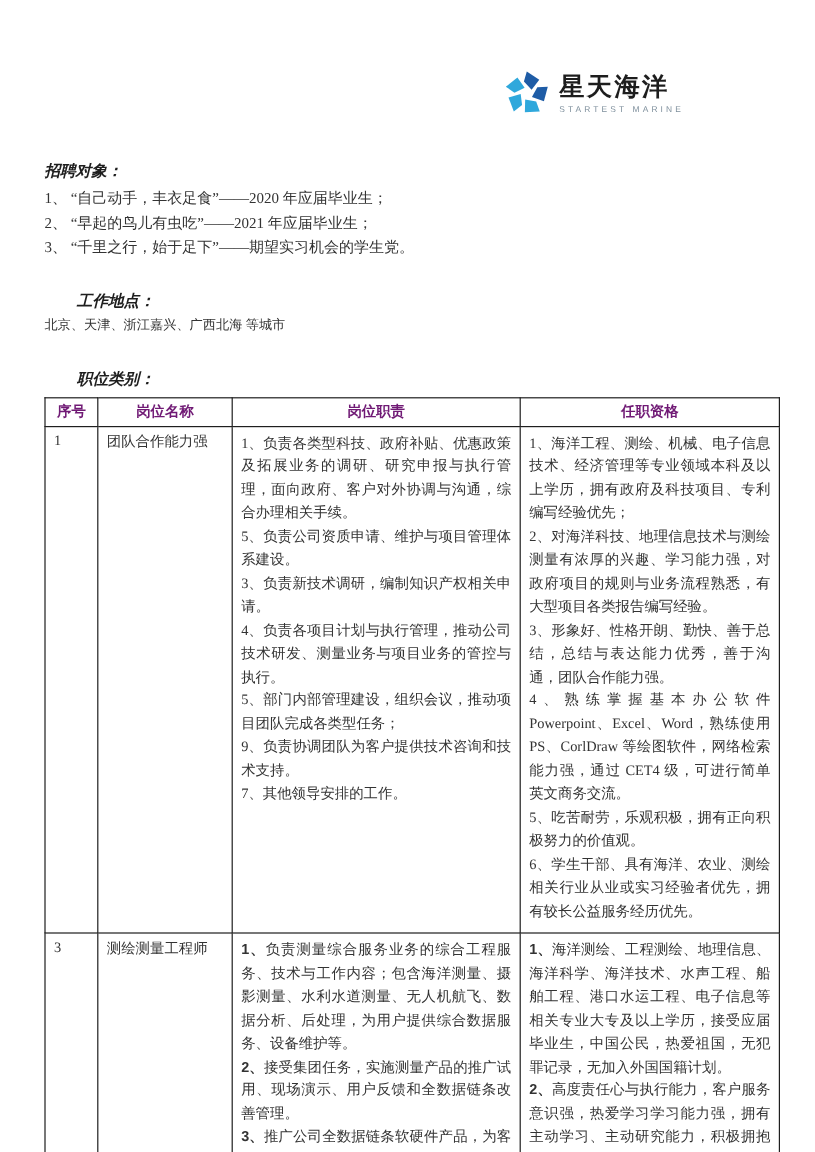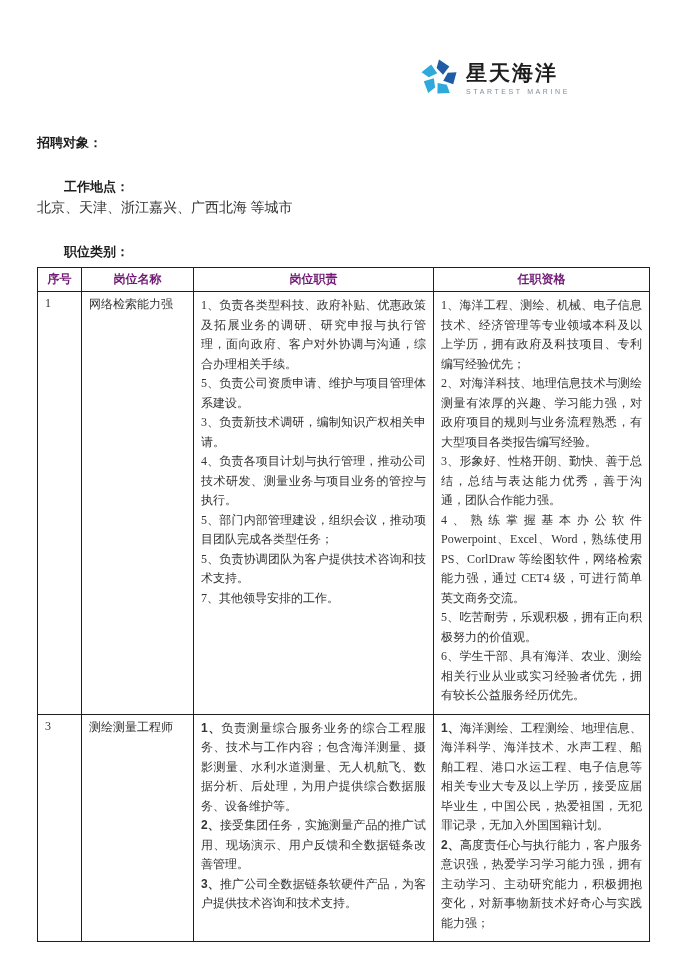--- a/index.html
+++ b/index.html
@@ -27,23 +27,24 @@
   .logo-en {
     margin-top: 5px; font-size: 7px; color: #7e8f9c;
     letter-spacing: 2.6px; font-family: "Liberation Sans", "DejaVu Sans", sans-serif;
   }
 
   
   .content { position: absolute; top: 133px; left: 37px; width: 612px; }
   .sec-heading {
     font-weight: bold; font-size: 13px; color: #1e1e1e;
     line-height: 20px;
+    font-style: italic;
   }
   .list-line { font-size: 12.5px; line-height: 20.5px; color: #333; }
-  .plain-line { font-size: 14px; line-height: 21px; color: #333; }
+  .plain-line { font-size: 11px; line-height: 21px; color: #333; }
   .gap-lg { margin-top: 24px; margin-left: 27px; }
   .gap-sm { margin-top: 2px; }
 
   
   table.positions {
     margin-top: 5px;
     border-collapse: collapse;
     table-layout: fixed;
     width: 612px;
   }
@@ -79,20 +80,25 @@
     </svg>
     <div class="logo-text">
       <span class="logo-cn">星天海洋</span>
       <span class="logo-en">STARTEST  MARINE</span>
     </div>
   </div>
 
   <div class="content">
 
     <div class="sec-heading">招聘对象：</div>
+    <div id="targets-list" class="gap-sm">
+        <div class="list-line">1、 “自己动手，丰衣足食”——2020 年应届毕业生；</div>
+        <div class="list-line">2、 “早起的鸟儿有虫吃”——2021 年应届毕业生；</div>
+        <div class="list-line">3、 “千里之行，始于足下”——期望实习机会的学生党。</div>
+      </div>
 
     <div class="sec-heading gap-lg">工作地点：</div>
     <div class="plain-line">北京、天津、浙江嘉兴、广西北海 等城市</div>
 
     <div class="sec-heading gap-lg">职位类别：</div>
 
     <table class="positions">
       <colgroup>
         <col style="width:44px">
           <col style="width:112px">
@@ -103,28 +109,28 @@
         <tr>
           <th>序号</th>
           <th>岗位名称</th>
           <th>岗位职责</th>
           <th>任职资格</th>
         </tr>
       </thead>
       <tbody id="table-body">
           <tr>
             <td class="c-no">1</td>
-            <td>网络检索能力强</td>
+            <td>团队合作能力强</td>
             <td>
               <div class="para">1、负责各类型科技、政府补贴、优惠政策及拓展业务的调研、研究申报与执行管理，面向政府、客户对外协调与沟通，综合办理相关手续。</div>
               <div class="para">5、负责公司资质申请、维护与项目管理体系建设。</div>
               <div class="para">3、负责新技术调研，编制知识产权相关申请。</div>
               <div class="para">4、负责各项目计划与执行管理，推动公司技术研发、测量业务与项目业务的管控与执行。</div>
               <div class="para">5、部门内部管理建设，组织会议，推动项目团队完成各类型任务；</div>
-              <div class="para">5、负责协调团队为客户提供技术咨询和技术支持。</div>
+              <div class="para">9、负责协调团队为客户提供技术咨询和技术支持。</div>
               <div class="para">7、其他领导安排的工作。</div>
             </td>
             <td>
               <div class="para">1、海洋工程、测绘、机械、电子信息技术、经济管理等专业领域本科及以上学历，拥有政府及科技项目、专利编写经验优先；</div>
               <div class="para">2、对海洋科技、地理信息技术与测绘测量有浓厚的兴趣、学习能力强，对政府项目的规则与业务流程熟悉，有大型项目各类报告编写经验。</div>
               <div class="para">3、形象好、性格开朗、勤快、善于总结，总结与表达能力优秀，善于沟通，团队合作能力强。</div>
               <div class="para">4、熟练掌握基本办公软件 Powerpoint、Excel、Word，熟练使用 PS、CorlDraw 等绘图软件，网络检索能力强，通过 CET4 级，可进行简单英文商务交流。</div>
               <div class="para">5、吃苦耐劳，乐观积极，拥有正向积极努力的价值观。</div>
               <div class="para">6、学生干部、具有海洋、农业、测绘相关行业从业或实习经验者优先，拥有较长公益服务经历优先。</div>
             </td>

